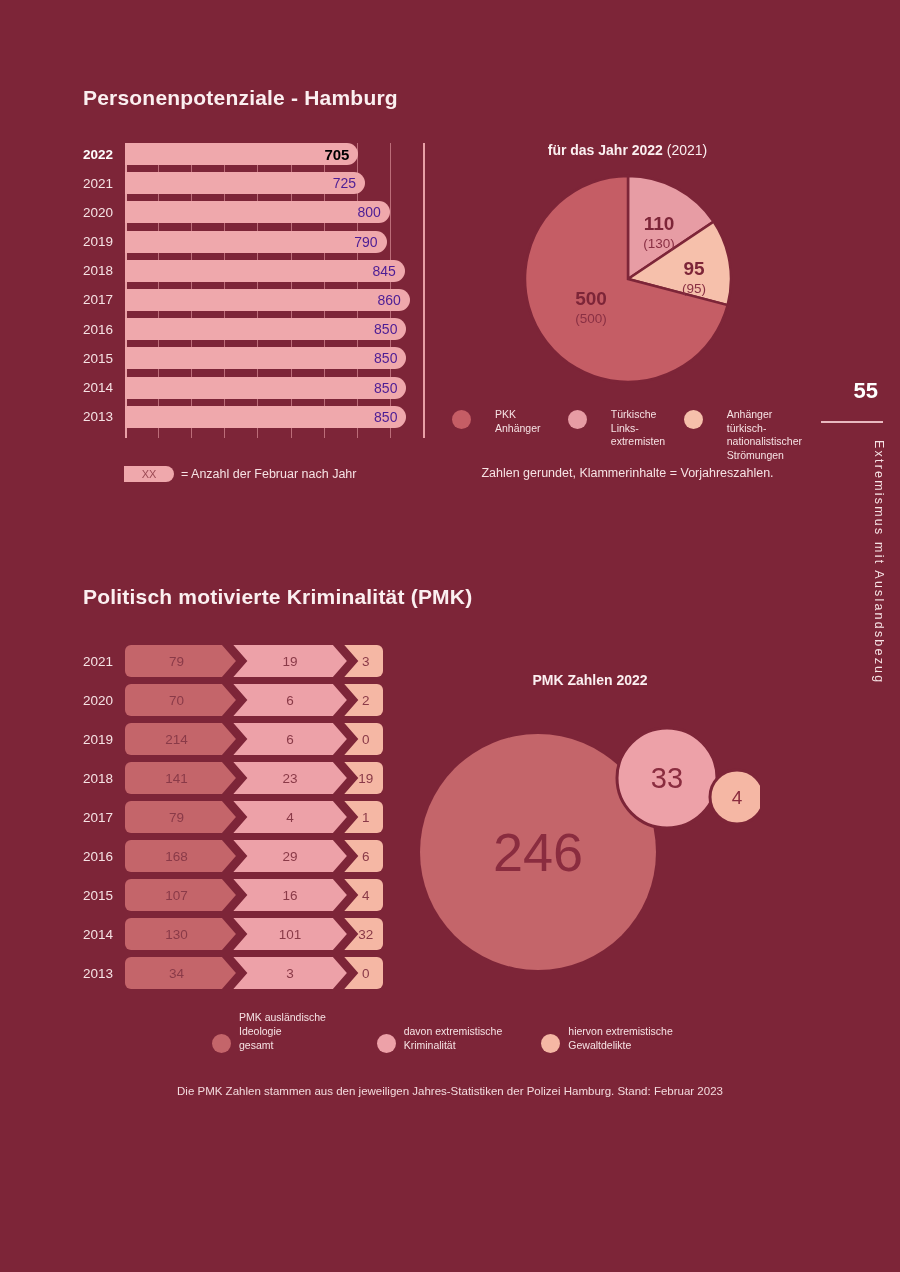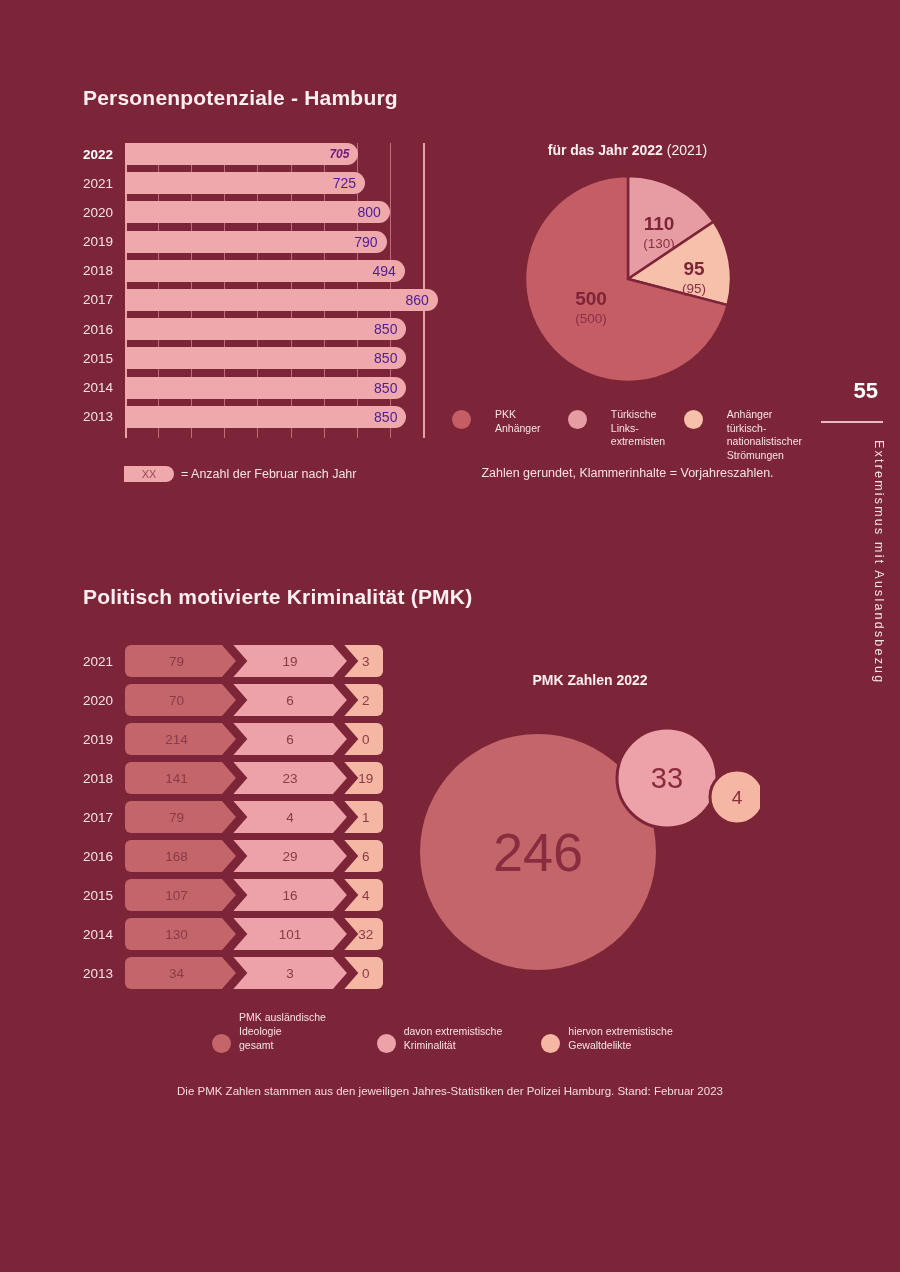--- a/index.html
+++ b/index.html
@@ -57,21 +57,21 @@
     display: flex;
     align-items: center;
     justify-content: flex-end;
   }
   .bar-val {
     font-size: 14px;
     color: #4c1d95;
     padding-right: 9px;
     white-space: nowrap;
   }
-  .bar-row.current .bar-val { font-weight: bold; font-size: 12px; color: #701a75; font-style: italic; }
+  .bar-row.current .bar-val { font-weight: bold; font-size: 15px; color: #000000; }
   .grid {
     position: absolute;
     left: 42px; top: 0; right: 0; bottom: 0;
     pointer-events: none;
   }
   .gridline {
     position: absolute;
     top: 0; bottom: 0;
     width: 1px;
     background: rgba(240,170,175,.55);
@@ -271,28 +271,28 @@
           <div class="bar-track">
             <div class="bar-fill" style="width: 87.7778%;">
               <div class="bar-val">790</div>
             </div>
           </div>
         </div>
         <div class="bar-row">
           <div class="bar-year">2018</div>
           <div class="bar-track">
             <div class="bar-fill" style="width: 93.8889%;">
-              <div class="bar-val">494</div>
+              <div class="bar-val">845</div>
             </div>
           </div>
         </div>
         <div class="bar-row">
           <div class="bar-year">2017</div>
           <div class="bar-track">
-            <div class="bar-fill" style="width: 95.5556%; padding-left: 28px;">
+            <div class="bar-fill" style="width: 95.5556%;">
               <div class="bar-val">860</div>
             </div>
           </div>
         </div>
         <div class="bar-row">
           <div class="bar-year">2016</div>
           <div class="bar-track">
             <div class="bar-fill" style="width: 94.4444%;">
               <div class="bar-val">850</div>
             </div>

